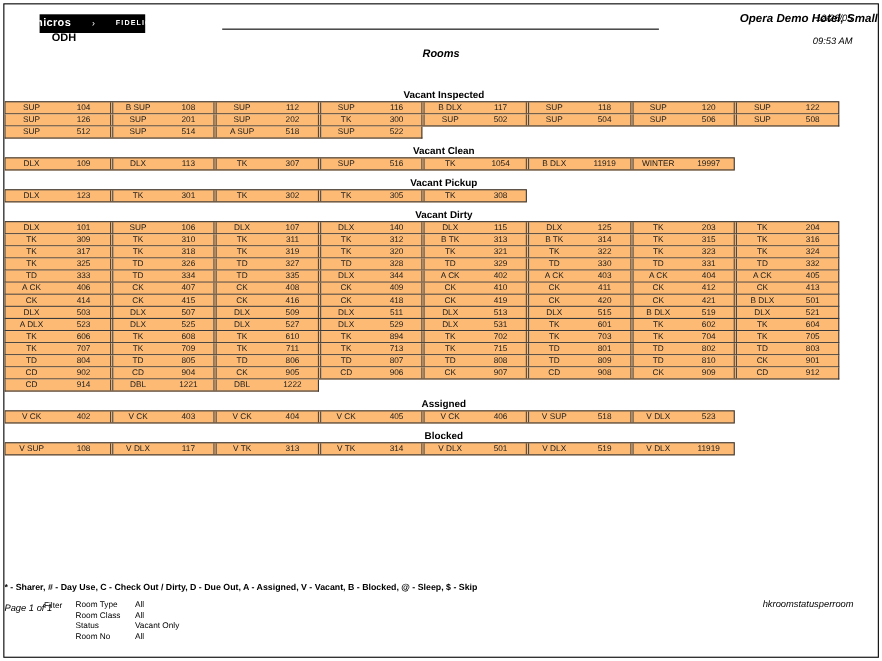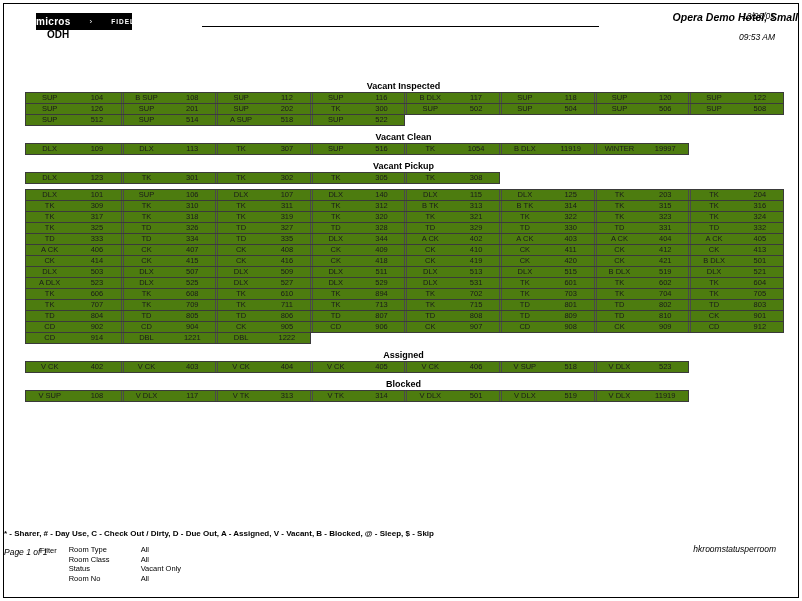--- a/index.html
+++ b/index.html
@@ -6,21 +6,21 @@
   body { font-family:"Liberation Sans", sans-serif; color:#000; }
   .page {
     position:relative; box-sizing:border-box;
     width:796px; height:595px; margin:3px;
     border:1px solid #000; background:#fff; overflow:hidden;
   }
   
   .logo {
     position:absolute; left:32px; top:9px; width:96px; height:17px;
     background:#000; color:#fff; display:flex; align-items:center;
-    justify-content:space-between; gap:19px;
+    justify-content:center; gap:19px;
   }
   .logo-micros { font-size:10px; font-weight:bold; letter-spacing:.3px; }
   .logo-arrow  { font-size:8px; line-height:8px; }
   .logo-fidelio{ font-size:6.5px; font-weight:bold; letter-spacing:1px; }
   .prop-code { position:absolute; left:43px; top:25px; font-size:10px; font-weight:bold; }
   .hotel-title {
     position:absolute; top:7px; left:0; width:100%; text-align:right;
     font-size:10.5px; font-weight:bold; font-style:italic;
   }
   .header-rule { position:absolute; top:22px; left:198px; width:397px; border-top:1px solid #000; }
@@ -31,22 +31,22 @@
     font-size:10px; font-weight:bold; font-style:italic;
   }
   
   #sections { position:absolute; top:76px; left:0; width:100%; }
   .section { margin:0 0 5px 0; }
   .section-title {
     width:757px; margin-left:21px; text-align:center;
     font-size:9px; font-weight:bold; height:12px; line-height:12px;
   }
   .trow {
-    display:flex; width:fit-content; margin-left:21px;
-    border:1px solid #3a3a3a; background:#4d7c0f;
+    display:flex; width:fit-content; 
+    border:1px solid #3a3a3a; background:#fdba74;
   }
   .trow + .trow { border-top:none; }
   .tcell {
     box-sizing:border-box; width:94.6px; height:10px;
     display:flex; align-items:center;
   }
   .tcell + .tcell { border-left:3px double #4a4a4a; }
   .rtype, .rnum {
     flex:1; text-align:center; font-size:7.5px; line-height:10px;
     color:#1a1a1a; white-space:nowrap;
@@ -57,39 +57,40 @@
     font-size:8px; font-weight:bold;
   }
   .page-num {
     position:absolute; top:543px; left:0; width:100%; 
     font-size:8.5px; font-style:italic;
   }
   .report-id { position:absolute; top:540px; right:22px; font-size:8.5px; font-style:italic; }
   .filter-block { position:absolute; top:541px; left:36px; display:flex; gap:12px; font-size:7.5px; }
   .filter-label { padding-top:1px; }
   .filter-row { display:flex; line-height:9.5px; }
-  .f-label { width:72px; }
+  .f-label { width:54px; }
   .f-value { }
 </style>
 </head>
 <body>
 
 <div class="page">
 
   <div class="logo">
     <span class="logo-micros">micros</span>
     <span class="logo-arrow">›</span>
     <span class="logo-fidelio">FIDELIO</span>
   </div>
 
   <div class="prop-code">ODH</div>
   <div class="hotel-title">Opera Demo Hotel, Small</div>
   <div class="header-rule"></div>
   <div class="hdr-date">12/26/05</div>
   <div class="hdr-time">09:53 AM</div>
+  <div class="report-title">Rooms</div>
 
   <div id="sections">
       <div class="section">
         <div class="section-title">Vacant Inspected</div>
         <div class="trow">
           <div class="tcell">
             <span class="rtype">SUP</span>
             <span class="rnum">104</span>
           </div>
           <div class="tcell">
@@ -226,20 +227,21 @@
             <span class="rtype">TK</span>
             <span class="rnum">305</span>
           </div>
           <div class="tcell">
             <span class="rtype">TK</span>
             <span class="rnum">308</span>
           </div>
         </div>
       </div>
       <div class="section">
+        <div class="section-title">Vacant Dirty</div>
         <div class="trow">
           <div class="tcell">
             <span class="rtype">DLX</span>
             <span class="rnum">101</span>
           </div>
           <div class="tcell">
             <span class="rtype">SUP</span>
             <span class="rnum">106</span>
           </div>
           <div class="tcell">

